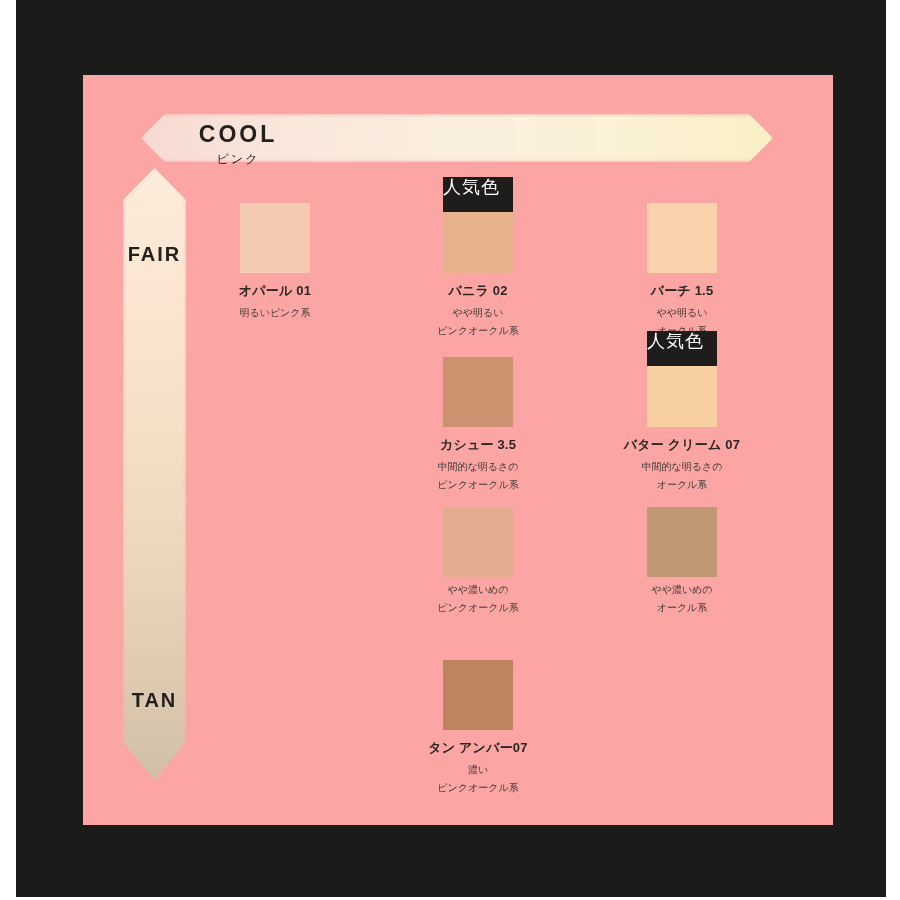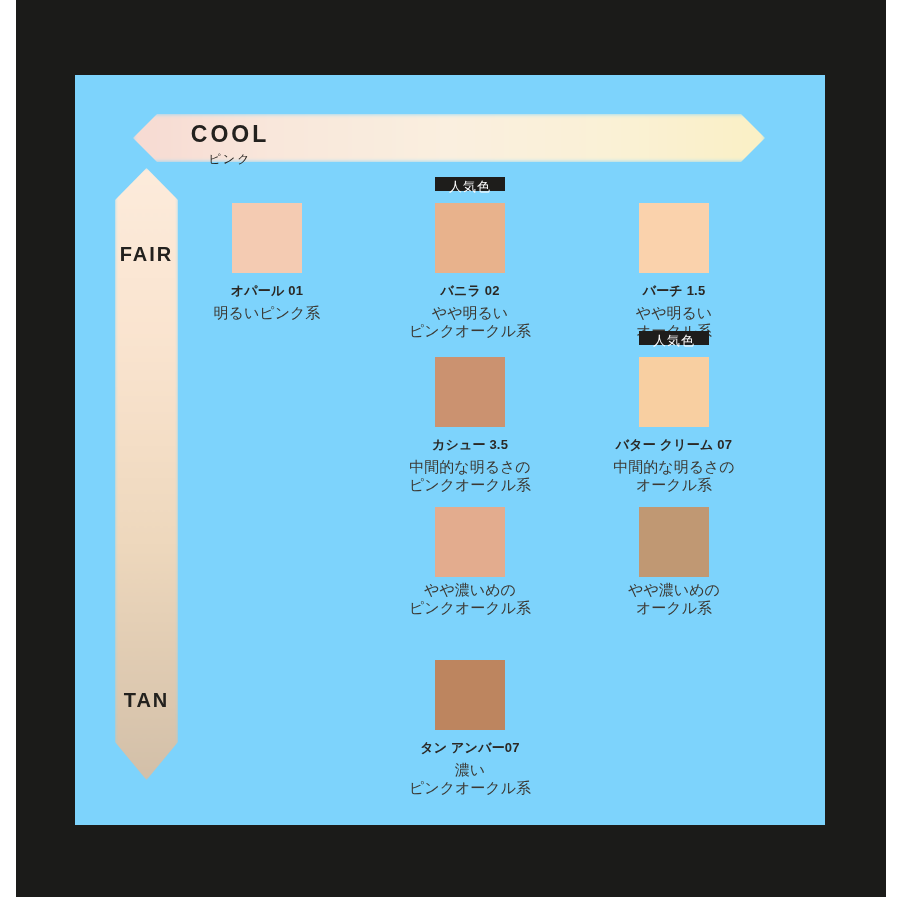--- a/index.html
+++ b/index.html
@@ -1,20 +1,20 @@
 <!DOCTYPE html>
 <html><head>
 <meta charset="utf-8">
 <style>
   * { margin:0; padding:0; box-sizing:border-box; }
   html,body { background:#ffffff; }
   body { font-family:"Liberation Sans", sans-serif; width:900px; }
   .stage { position:relative; width:900px; height:900px; background:#ffffff; overflow:hidden; }
   .frame { position:absolute; left:16px; right:14px; top:0; bottom:3px; background:#1B1B19; }
-  .panel { position:absolute; left:75px; top:75px; width:750px; height:750px; background:#7dd3fc;padding-left:28px; }
+  .panel { position:absolute; left:83px; top:75px; width:750px; height:750px; background:#fca5a5;padding-left:28px; }
 
   
   .hbar {
     position:absolute; left:58px; top:39px; width:632px; height:48px;
     background:linear-gradient(90deg,#F7DAD2 0%,#F9E7DB 22%,#FAEFDF 50%,#FAF1D6 75%,#FAF0C5 100%);
     clip-path:polygon(0 50%, 24px 0, calc(100% - 24px) 0, 100% 50%, calc(100% - 24px) 100%, 24px 100%);
     filter:blur(2px);
   }
   .h-axis-label { position:absolute; width:140px; text-align:center; top:46px; }
   .h-axis-label.cool { left:85px; }
@@ -31,24 +31,24 @@
   }
   .side-label { position:absolute; left:40px; width:63px; text-align:center;
     font-size:20px; font-weight:700; letter-spacing:2px; color:#23211E; }
   .side-label.fair { top:168px; }
   .side-label.tan  { top:614px; }
 
   
   .cell { position:absolute; width:220px; text-align:center; }
   .swatch { width:70px; height:70px; margin:0 auto; }
   .badge { position:absolute; left:50%; transform:translateX(-50%); top:-26px;
-    width:70px; height:14px; background:#1E1D1B; color:#FFFFFF;
-    font-size:13px; line-height:20px; text-align:center; letter-spacing:1px; }
+    width:70px; height:35px; background:#1E1D1B; color:#FFFFFF;
+    font-size:18px; line-height:20px; text-align:left; letter-spacing:1px; }
   .shade-name { margin-top:9px; font-size:13px; font-weight:700; color:#2B2824; letter-spacing:0.2px; }
-  .shade-desc { font-size:15px; line-height:18px; color:#3C3933; margin-top:4px; }
+  .shade-desc { font-size:10px; line-height:18px; color:#3C3933; margin-top:4px; }
   .shade-desc span { display:block; }
 </style>
 </head>
 <body>
 
 <div class="stage">
   <div class="frame"></div>
   <div class="panel">
 
     <div class="hbar"></div>

